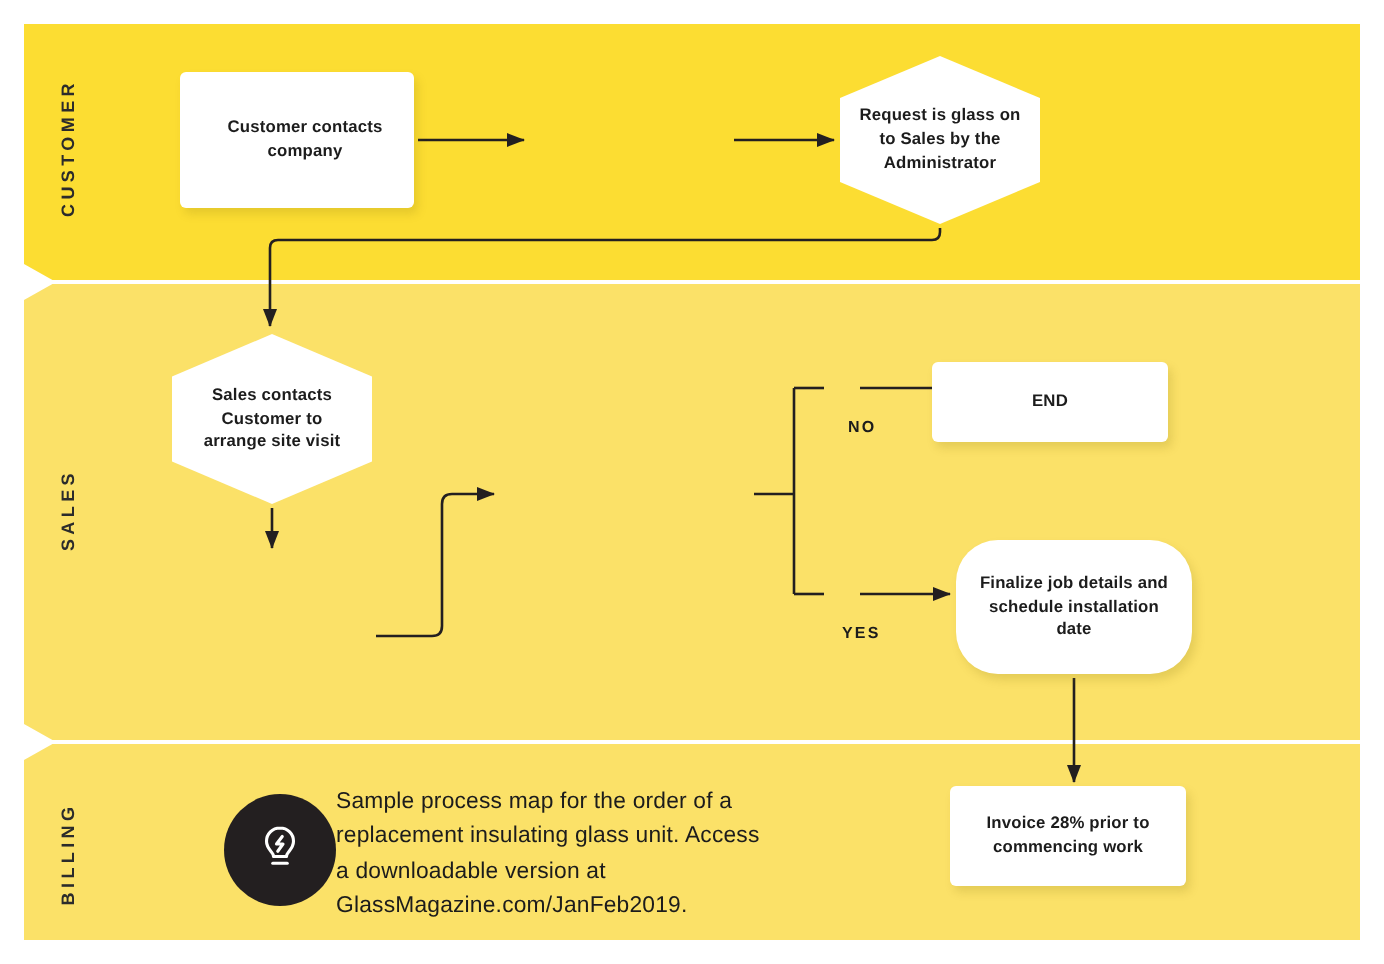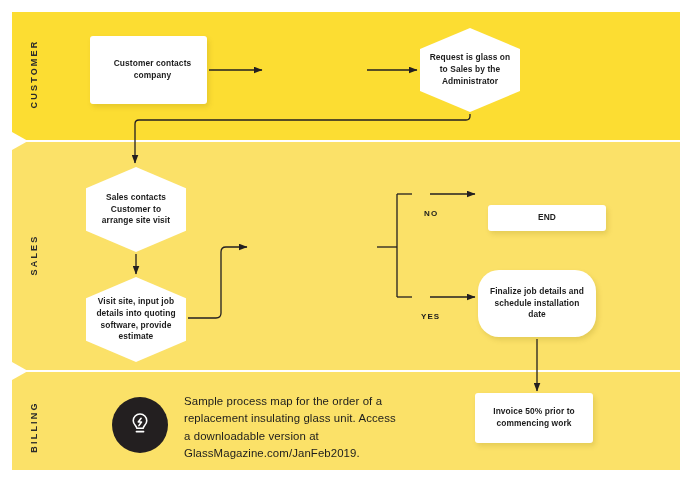--- a/index.html
+++ b/index.html
@@ -40,38 +40,38 @@
   .box{border-radius:3px;box-shadow:2px 3px 5px rgba(140,120,20,.20);}
   .hex{clip-path:polygon(50% 0%,100% 25%,100% 75%,50% 100%,0% 75%,0% 25%);
        filter:drop-shadow(2px 3px 4px rgba(140,120,20,.20));}
 
   #n-contacts{left:90px;top:36px;width:117px;height:68px;padding-left:16px;}
   #n-crm{left:265px;top:28px;width:100px;height:84px;}
   #n-admin{left:420px;top:28px;width:100px;height:84px;}
   #n-salescontact{left:86px;top:167px;width:100px;height:85px;}
   #n-visitsite{left:86px;top:277px;width:100px;height:85px;}
   #n-decision{left:250px;top:215px;width:125px;height:65px;}
-  #n-end{left:488px;top:181px;width:118px;height:26px;margin-top:24px;}
+  #n-end{left:466px;top:181px;width:118px;height:40px;}
   #n-finalize{left:478px;top:270px;width:118px;height:67px;border-radius:21px;}
   #n-invoice{left:475px;top:393px;width:118px;height:50px;}
 
   
   #wires{position:absolute;left:0;top:0;width:692px;height:482px;
          pointer-events:none;}
 
   
   .branch-label{position:absolute;font-size:8px;font-weight:bold;
       color:#1c1c1c;letter-spacing:1.1px;
       font-family:"Liberation Sans","DejaVu Sans",sans-serif;margin-top:20px;}
   #lbl-no{left:424px;top:189px;}
   #lbl-yes{left:421px;top:292px;}
 
   
   #caption-group{position:absolute;left:112px;top:393px;display:flex;
-      align-items:flex-start;gap:16px;}
+      align-items:flex-start;}
   #bulb-badge{width:56px;height:56px;border-radius:50%;background:#231f20;
       flex:0 0 56px;display:flex;align-items:center;justify-content:center;
       margin-top:4px;}
   #caption-text{font-size:11.4px;line-height:1.52;color:#1c1c1c;
       letter-spacing:.1px;max-width:215px;
       font-family:"Liberation Sans","DejaVu Sans",sans-serif;}
 </style>
 </head>
 <body>
 
@@ -114,28 +114,27 @@
     </g>
   </svg>
 
   <div class="node box" id="n-contacts">Customer contacts company</div>
 
 
   <div class="node hex" id="n-admin">Request is glass on to Sales by the Administrator</div>
 
   <div class="node hex" id="n-salescontact">Sales contacts Customer to arrange site visit</div>
 
-  <div class="node hex" id="n-visitsite">Visit site, input job details into quoting software, provide estimate</div>
 
 
   <div class="node box" id="n-end">END</div>
 
   <div class="node box" id="n-finalize">Finalize job details and schedule installation date</div>
 
-  <div class="node box" id="n-invoice">Invoice 50% prior to commencing work</div>
+  <div class="node box" id="n-invoice">Invoice 28% prior to commencing work</div>
 
   <div class="branch-label" id="lbl-no">NO</div>
   <div class="branch-label" id="lbl-yes">YES</div>
 
   <div id="caption-group">
     <div id="bulb-badge">
       <svg width="30" height="30" viewBox="0 0 24 24" fill="none" stroke="#ffffff" stroke-width="1.25" stroke-linecap="round" stroke-linejoin="round">
         <path d="M12 3.2c-3.1 0-5.4 2.4-5.4 5.3 0 2.0 1.1 3.2 1.9 4.2
                  .6.7.9 1.2.9 1.9h5.2c0-.7.3-1.2.9-1.9.8-1.0 1.9-2.2
                  1.9-4.2 0-2.9-2.3-5.3-5.4-5.3z"></path>

